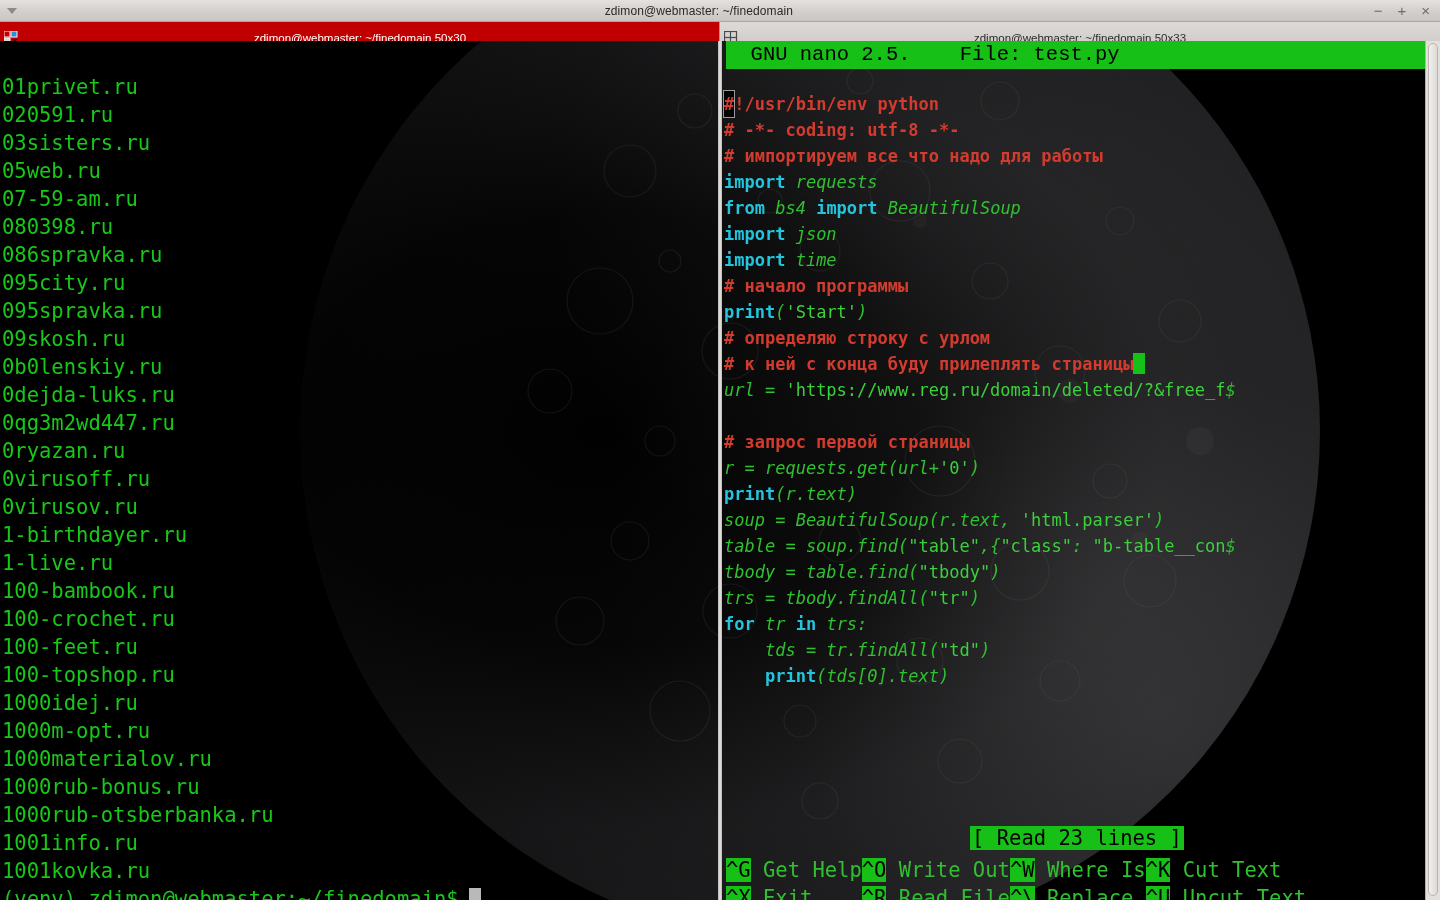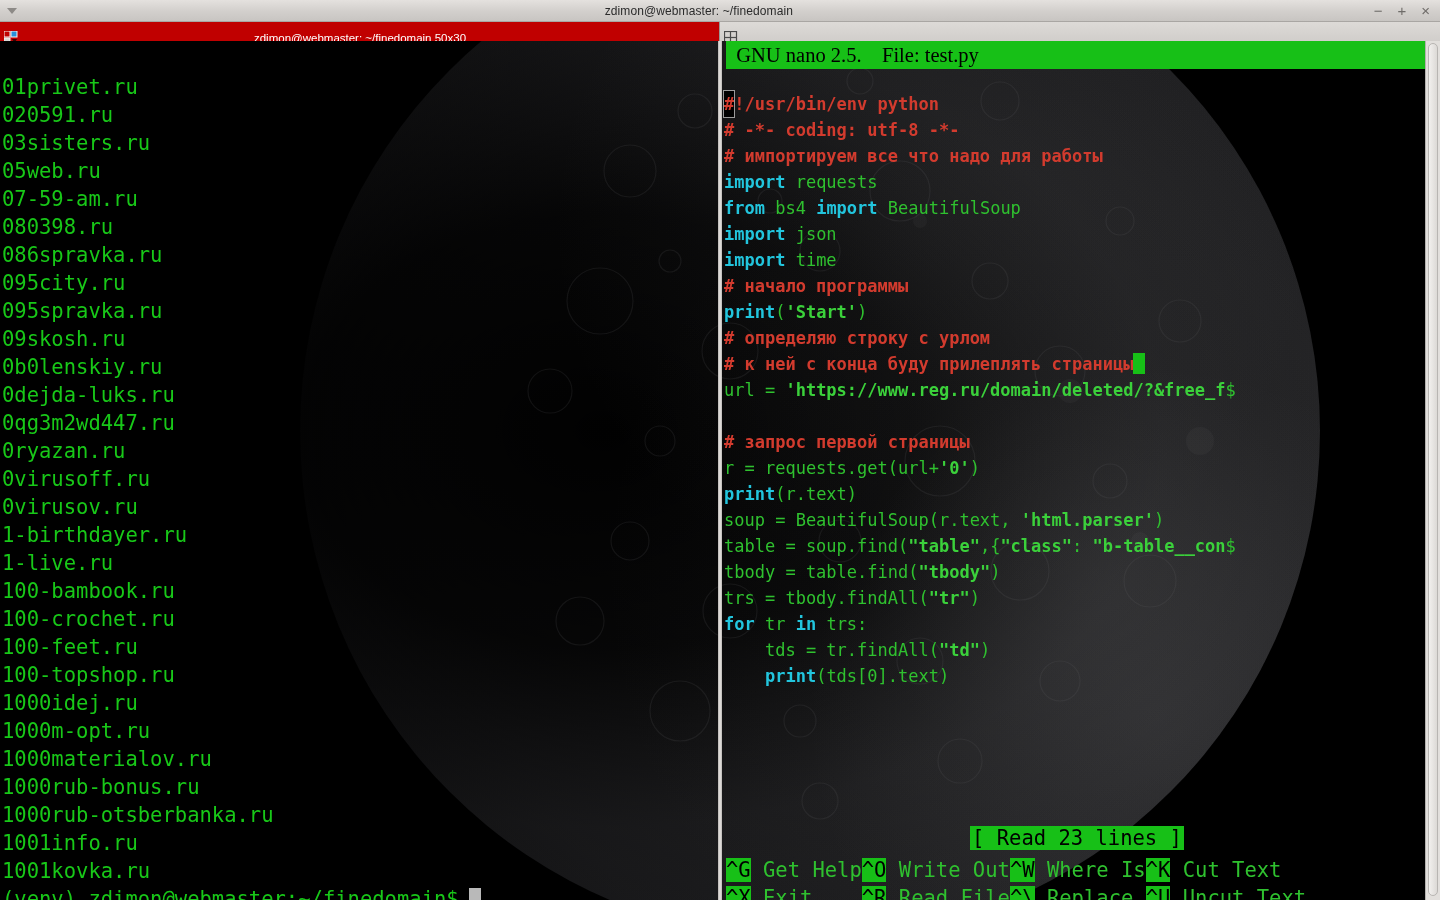--- a/index.html
+++ b/index.html
@@ -92,33 +92,33 @@
   .prompt-line{display:flex;align-items:center;height:28px;text-align:right;}
   .cursor-block{
     display:inline-block;width:12px;height:22px;background:#b9b9b9;
     margin-left:10px;vertical-align:middle;
   }
 
   
   .nano-header{
     position:absolute;left:6px;top:0px;width:702px;height:28px;
     background:#17c017;color:#000;
-    font-family:Liberation Serif, serif;
+    font-family:Liberation Mono, monospace;
     font-size:20.5px;line-height:28px;white-space:pre;
   }
   .nano-body{
     position:absolute;left:4px;top:50px;
     font-family:"DejaVu Sans Mono","Liberation Mono",monospace;
     font-size:17px;line-height:26px;white-space:pre;
   }
   .nano-body .row{height:26px;white-space:pre;}
   .c-comment{color:#d23b2e;font-weight:bold;}
   .c-kw{color:#22c5dd;font-weight:bold;margin-top:32px;}
-  .c-id{color:#2fc12f;}
-  .c-str{color:#3bd13b;font-weight:bold;}
+  .c-id{color:#2fc12f;font-style:italic;}
+  .c-str{color:#3bd13b;font-weight:normal;}
   .c-plain{color:#2fc12f;}
   .curs-green{display:inline-block;width:12px;height:21px;background:#17c017;vertical-align:-4px;}
   .curs-first{
     display:inline-block;background:#000;color:#d23b2e;font-weight:bold;
     outline:1px solid #9a9a9a;
   }
 
   .nano-status{
     position:absolute;left:0;top:785px;width:714px;text-align:center;
     font-family:"DejaVu Sans Mono","Liberation Mono",monospace;font-size:20.5px;
@@ -177,20 +177,21 @@
     </div>
     <div class="tab tab-right">
       <div class="tab-ico">
         <svg width="14" height="14" viewBox="0 0 14 14">
           <rect x="0.5" y="0.5" width="12" height="12" fill="none" stroke="#4a4a4a" stroke-width="1.2"></rect>
           <line x1="6.5" y1="0.5" x2="6.5" y2="12.5" stroke="#4a4a4a" stroke-width="1.2"></line>
           <line x1="0.5" y1="6.5" x2="12.5" y2="6.5" stroke="#4a4a4a" stroke-width="1.2"></line>
           <polygon points="9,10 14,10 11.5,14" fill="#4a4a4a"></polygon>
         </svg>
       </div>
+      <div class="tab-label">zdimon@webmaster: ~/finedomain 50x33</div>
       <div class="tab-pad"></div>
     </div>
   </div>
 
   <div class="term-area">
 
     <div class="moon">
       <svg class="craters" viewBox="0 0 1020 1020">
         <g fill="none" stroke="#6a6a6d" stroke-width="1.2" opacity="0.30">
           <circle cx="330" cy="250" r="26"></circle>

